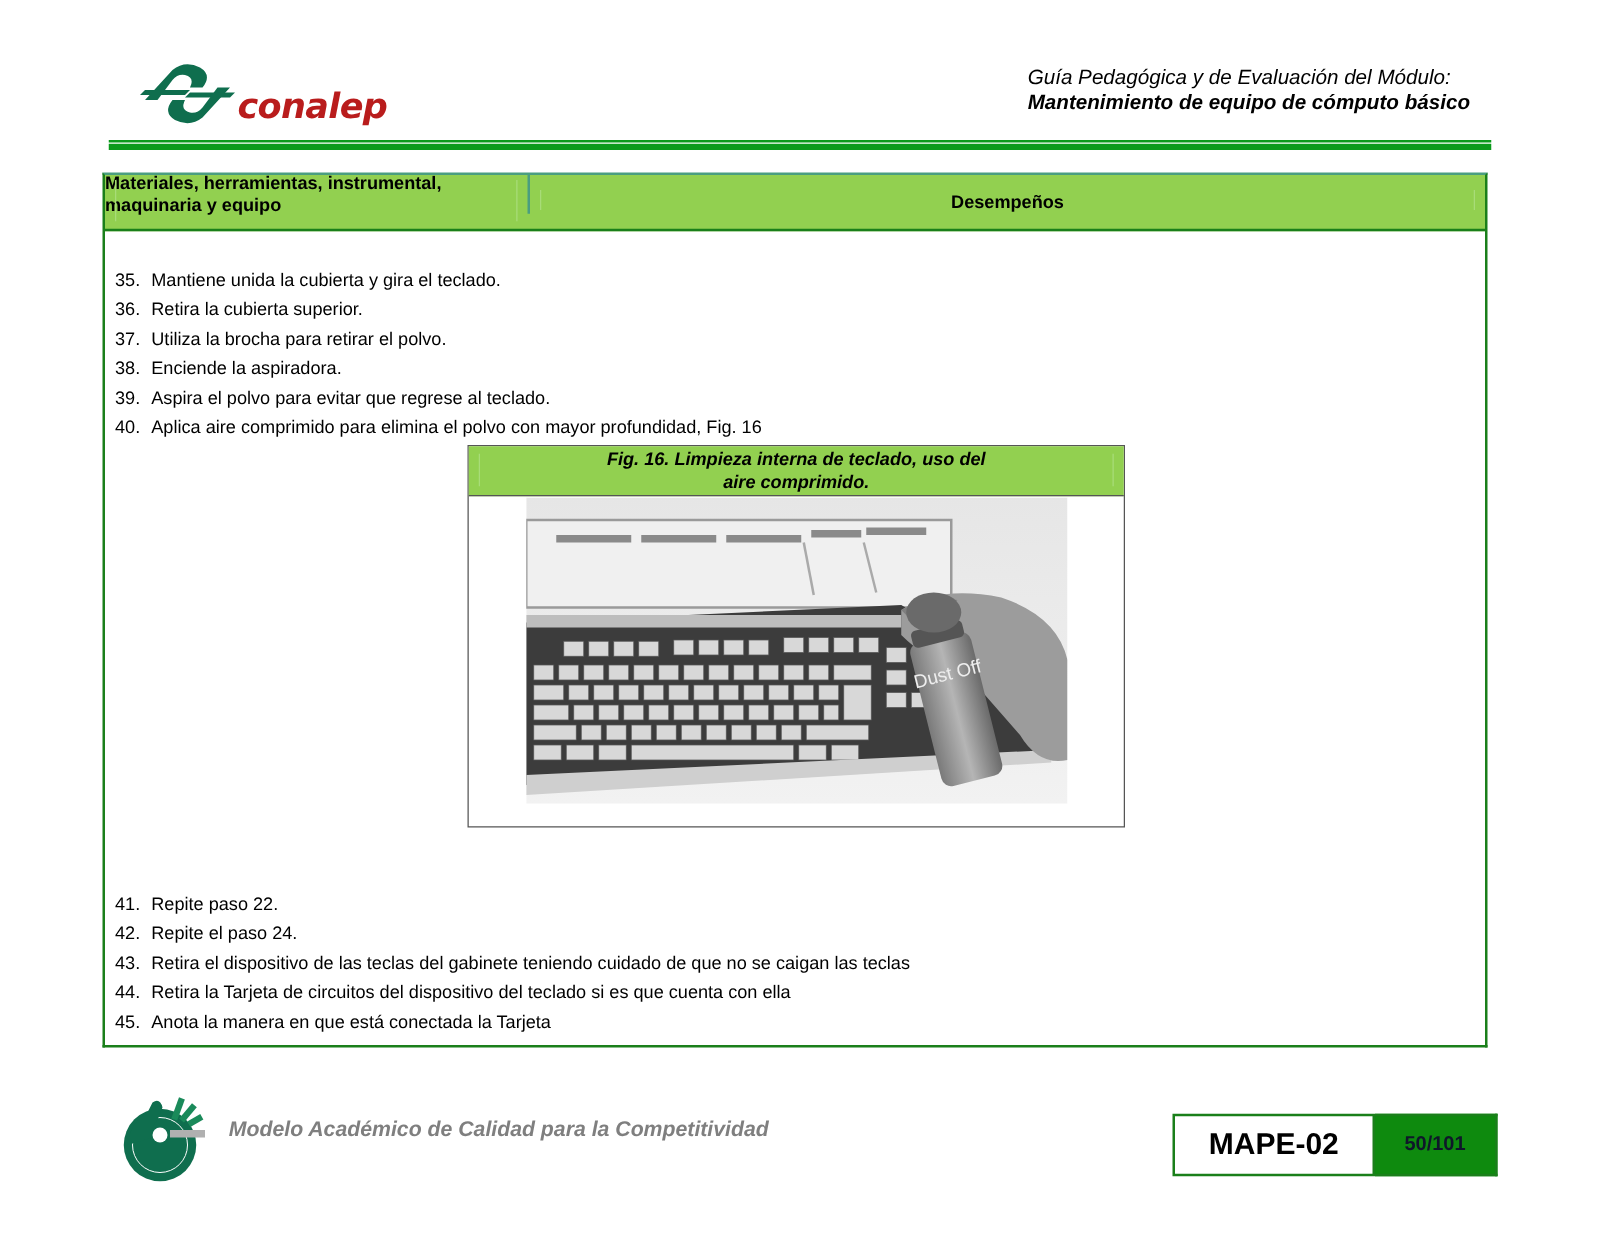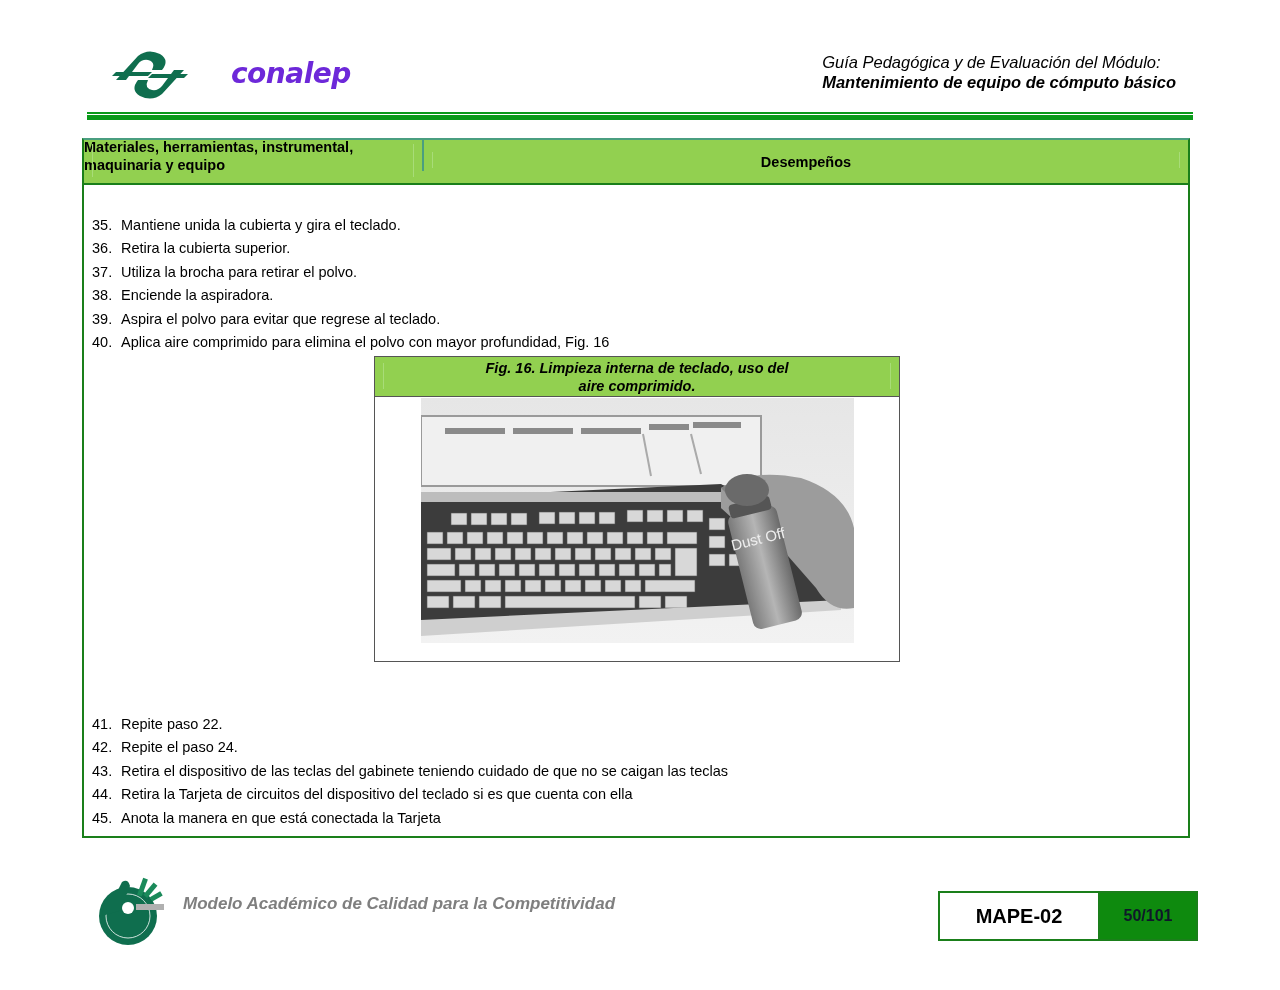--- a/index.html
+++ b/index.html
@@ -1,21 +1,21 @@
 <!DOCTYPE html>
 <html><head>
 <meta charset="utf-8">
 <style>
   html, body { margin: 0; padding: 0; background: #ffffff; }
   body { width: 1280px; height: 990px; position: relative; overflow: hidden; font-family: "Liberation Sans", sans-serif; color: #000; }
 
   
   .logo { position: absolute; left: 112px; top: 50px; width: 200px; height: 56px; }
   .logo svg { position: absolute; left: 0; top: 0; }
-  .logo-text { position: absolute; left: 78px; top: 7px; font-family: "DejaVu Sans", sans-serif; font-weight: bold; font-style: italic; font-size: 28px; color: #6d28d9; letter-spacing: -0.5px; margin-left: 41px; }
+  .logo-text { position: absolute; left: 78px; top: 18px; font-family: "DejaVu Sans", sans-serif; font-weight: bold; font-style: italic; font-size: 28px; color: #b91c1c; letter-spacing: -0.5px; }
   .header-title { position: absolute; right: 104px; top: 52px; text-align: left; font-size: 16.5px; line-height: 20px; }
   .header-title .l1 { font-style: italic; }
   .header-title .l2 { font-style: italic; font-weight: bold; }
   .rule-thin { position: absolute; left: 87px; top: 112px; width: 1106px; height: 2px; background: #0a9a1a; }
   .rule-thick { position: absolute; left: 87px; top: 115px; width: 1106px; height: 5px; background: #0a9a1a; }
 
   
   .table { position: absolute; left: 82px; top: 138px; width: 1108px; height: 700px; border: 2px solid #1a7f1a; border-top: 2px solid #4a9e80; box-sizing: border-box; }
   .thead { position: absolute; left: 0; top: 0; right: 0; height: 43px; background: #92d050; border-bottom: 2px solid #1a7f1a; }
   .th1 { position: absolute; left: 0; top: 0; width: 338px; height: 31px; border-right: 2px solid #4a9e80; display: flex; align-items: center; justify-content: center; font-weight: bold; font-size: 14.5px; line-height: 18px; }
@@ -27,21 +27,21 @@
   .step .num { display: inline-block; width: 29px; }
 
   
   .figure { position: absolute; left: 374px; top: 356px; width: 526px; height: 306px; border: 1px solid #555; box-sizing: border-box; background: #fff; }
   .fig-caption { position: absolute; left: 0; top: 0; right: 0; height: 40px; background: #92d050; border-bottom: 1px solid #555; display: flex; align-items: center; justify-content: center; text-align: center; font-weight: bold; font-style: italic; font-size: 14.5px; line-height: 18px; padding: 4px 100px; box-sizing: border-box; }
   .fig-image { position: absolute; left: 46px; top: 41px; width: 433px; height: 245px; }
 
   
   .footer-logo { position: absolute; left: 96px; top: 876px; width: 68px; height: 70px; }
   .footer-slogan { position: absolute; left: 183px; top: 894px; font-style: italic; font-weight: bold; font-size: 17px; color: #7f7f7f; }
-  .code-box { position: absolute; left: 938px; top: 891px; width: 162px; height: 50px; border: 2px solid #1a7f1a; box-sizing: border-box; display: flex; align-items: center; justify-content: center; font-weight: bold; font-size: 20px; }
+  .code-box { position: absolute; left: 938px; top: 891px; width: 162px; height: 50px; border: 2px solid #1a7f1a; box-sizing: border-box; display: flex; align-items: center; justify-content: center; font-weight: bold; font-size: 24px; }
   .page-box { position: absolute; left: 1100px; top: 891px; width: 98px; height: 50px; border: 2px solid #1a7f1a; border-left: none; box-sizing: border-box; background: #0e8a0e; display: flex; align-items: center; justify-content: center; font-weight: bold; font-size: 16px; color: #0f172a; }
 </style>
 </head>
 <body>
 
 <div class="logo">
   <svg width="76" height="52" viewBox="0 0 76 52">
     <path d="M4 30 L26 6 Q36 -2 48 4 Q58 10 50 20 L40 20 Q44 12 36 10 Q30 9 26 14 L14 30 Z" fill="#0f6e4e"></path>
     <path d="M72 20 L50 44 Q40 52 28 46 Q18 40 26 30 L36 30 Q32 38 40 40 Q46 41 50 36 L62 20 Z" fill="#0f6e4e"></path>
     <path d="M0 26 L36 26 L40 22 L4 22 Z" fill="#0f6e4e"></path>

